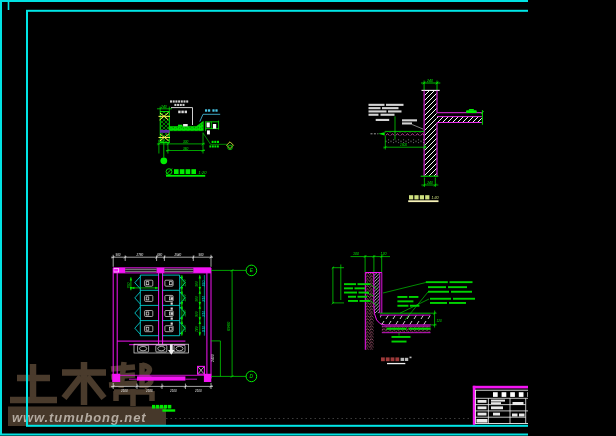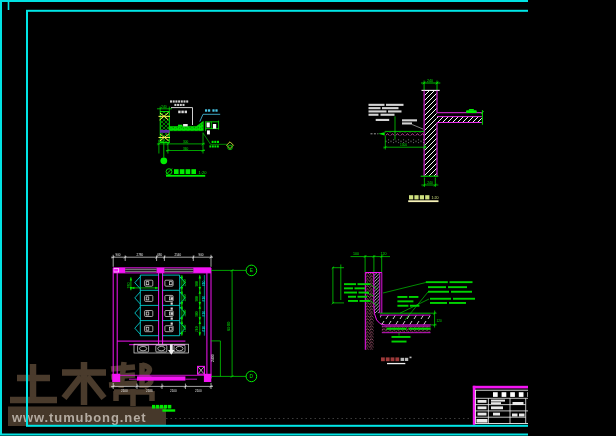--- a/index.html
+++ b/index.html
@@ -1,16 +1,16 @@
 <!DOCTYPE html>
 <html><head>
 <meta charset="utf-8">
 <style>
   html,body{margin:0;padding:0;background:#000;}
-  .page{width:528px;height:436px;overflow:hidden;background:#0f766e;}
+  .page{width:528px;height:436px;overflow:hidden;background:#0f766e;font-style:italic;}
   svg{display:block;}
   text{font-family:"Liberation Sans",sans-serif;}
 </style>
 </head>
 <body>
 <div class="page">
 <svg width="616" height="436" viewBox="0 0 616 436">
 <defs>
 
   <pattern id="ghatch" width="4" height="4" patternUnits="userSpaceOnUse">

